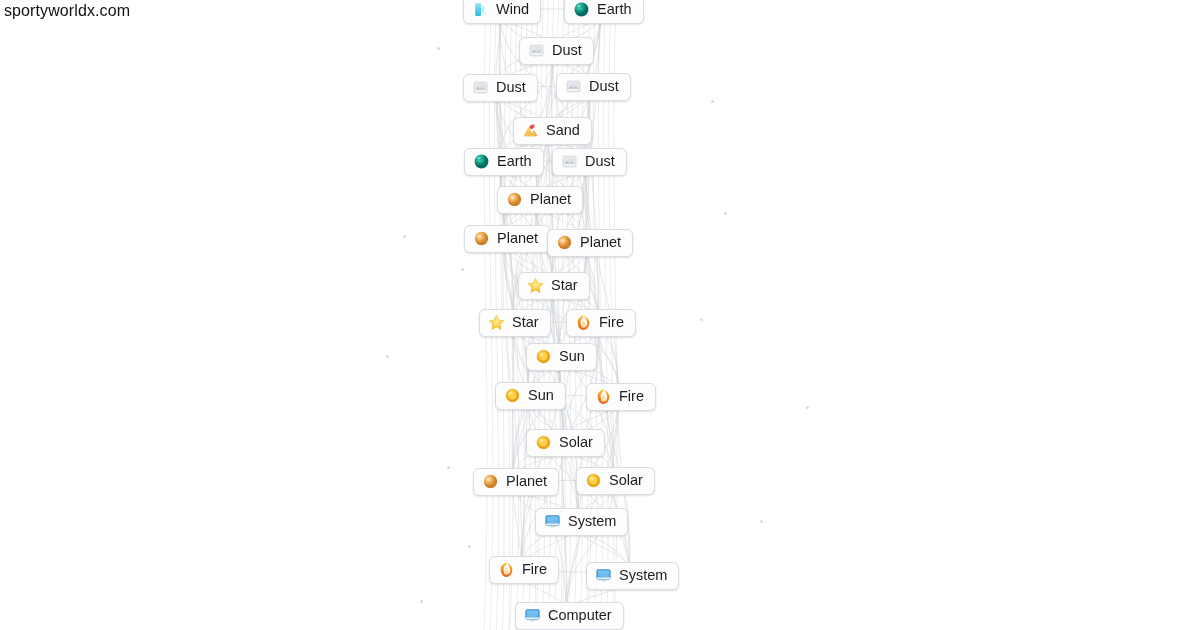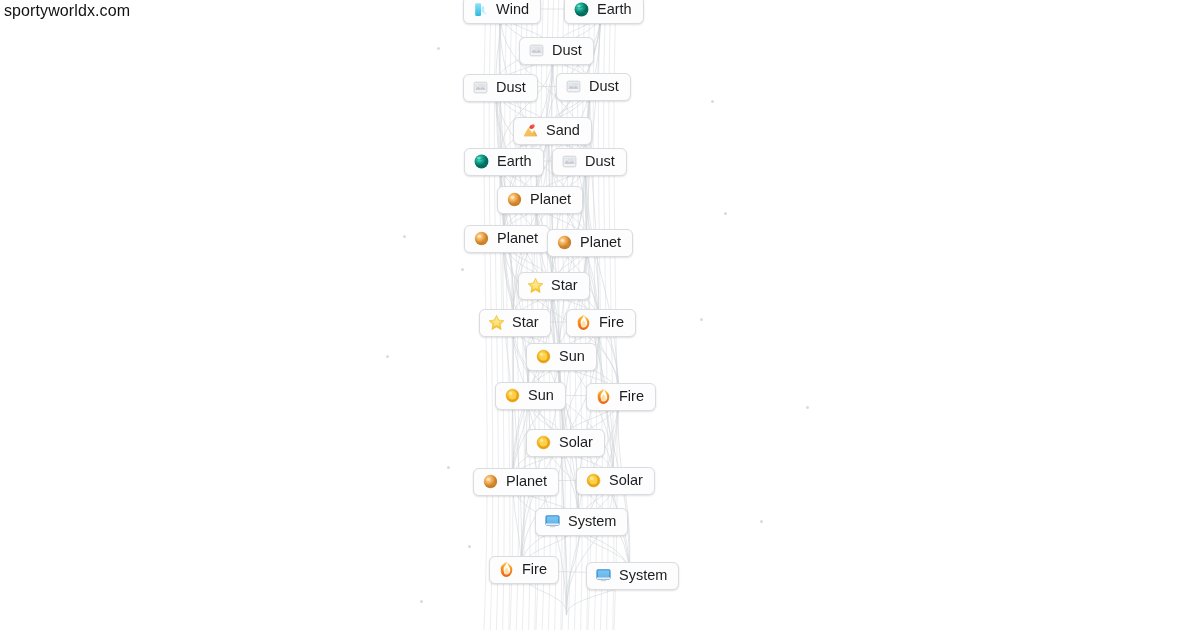--- a/index.html
+++ b/index.html
@@ -594,20 +594,35 @@
                 <stop offset="1" stop-color="#2f8ed6"></stop>
               </linearGradient>
             </defs>
         <rect x="3.5" y="5" width="25" height="18" rx="2" fill="url(#cg)" stroke="#2176b8" stroke-width="1.3"></rect>
         <rect x="5.5" y="7" width="21" height="12.5" rx="1" fill="#8ed2f7" opacity="0.55"></rect>
         <rect x="3.5" y="19.5" width="25" height="3.5" fill="#e8eef3"></rect>
         <rect x="11" y="24" width="10" height="3" rx="1" fill="#cfd7de"></rect>
           </svg></span>
         <span class="node-label">System</span>
       </div>
+      <div class="node" style="left: 515px; top: 602px;">
+        <span class="node-icon"><svg xmlns="http://www.w3.org/2000/svg" viewBox="0 0 32 32">
+            <defs>
+              <linearGradient id="cg" x1="0" y1="0" x2="0" y2="1">
+        <stop offset="0" stop-color="#63b9f0"></stop>
+                <stop offset="1" stop-color="#2f8ed6"></stop>
+              </linearGradient>
+            </defs>
+        <rect x="3.5" y="5" width="25" height="18" rx="2" fill="url(#cg)" stroke="#2176b8" stroke-width="1.3"></rect>
+        <rect x="5.5" y="7" width="21" height="12.5" rx="1" fill="#8ed2f7" opacity="0.55"></rect>
+        <rect x="3.5" y="19.5" width="25" height="3.5" fill="#e8eef3"></rect>
+        <rect x="11" y="24" width="10" height="3" rx="1" fill="#cfd7de"></rect>
+          </svg></span>
+        <span class="node-label">Computer</span>
+      </div>
     </div>
 <div class="speck" style="left: 437px; top: 47px;"></div>
     <div class="speck" style="left: 711px; top: 100px;"></div>
     <div class="speck" style="left: 724px; top: 212px;"></div>
     <div class="speck" style="left: 403px; top: 235px;"></div>
     <div class="speck" style="left: 461px; top: 268px;"></div>
     <div class="speck" style="left: 386px; top: 355px;"></div>
     <div class="speck" style="left: 806px; top: 406px;"></div>
     <div class="speck" style="left: 447px; top: 466px;"></div>
     <div class="speck" style="left: 468px; top: 545px;"></div>

